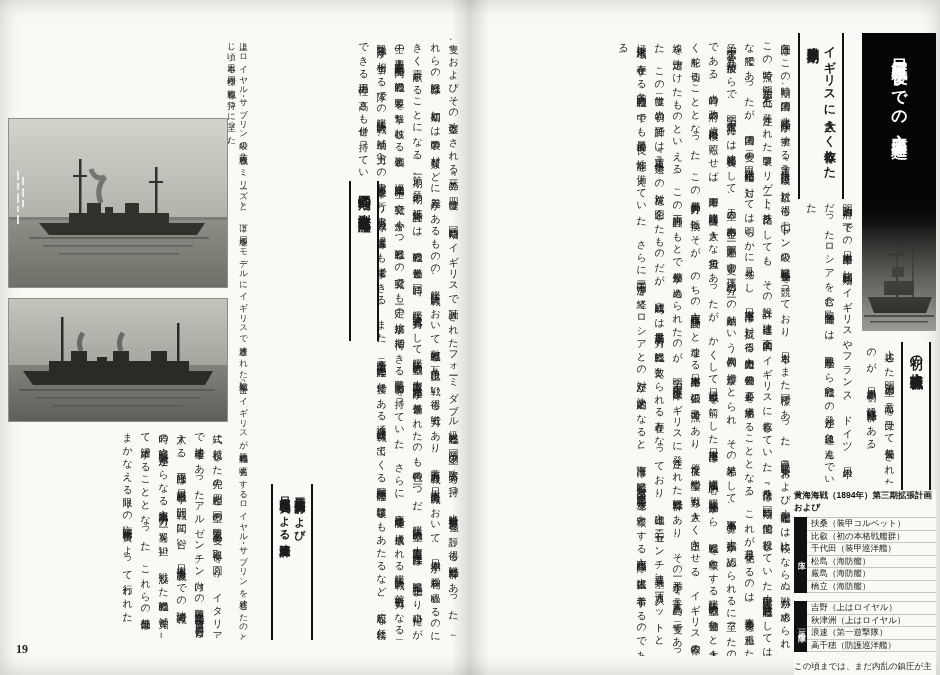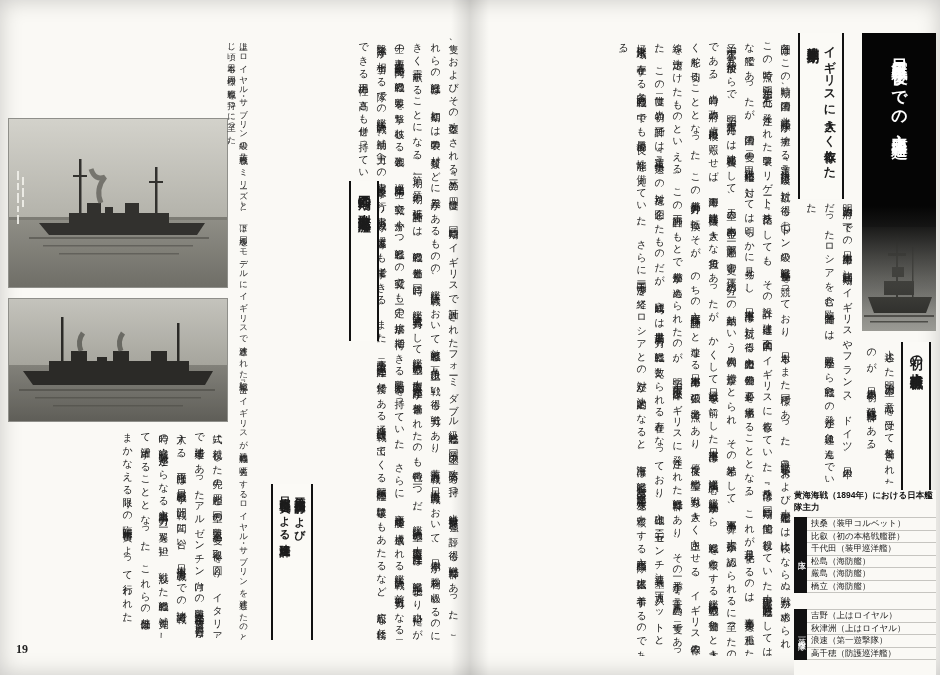--- a/index.html
+++ b/index.html
@@ -25,21 +25,21 @@
   .feature-box{position:absolute;left:862px;top:33px;width:74px;height:298px;overflow:hidden;
     background:linear-gradient(180deg,#050505 0%,#050505 58%,#1c1c1b 68%,#4e4e4b 80%,#8a8a85 94%,#9b9b95 100%);z-index:6;}
   .feature-title{position:absolute;left:50%;top:13px;transform:translateX(-50%);
     writing-mode:vertical-rl;color:#fff;font-size:16px;font-weight:700;letter-spacing:2.5px;
     font-family:"Liberation Sans","DejaVu Sans",sans-serif;}
   .feature-box svg{position:absolute;bottom:0;left:0;}
   
   .fleet-table{position:absolute;left:794px;top:490px;width:142px;z-index:6;background:#faf9f5;
     font-family:"Liberation Sans","DejaVu Sans",sans-serif;}
   .fleet-title{font-size:8.5px;font-weight:700;letter-spacing:0;margin-bottom:3px;color:#111;}
-  .fleet-group{display:flex;margin-bottom:16px;}
+  .fleet-group{display:flex;margin-bottom:8px;}
   .fleet-label{writing-mode:vertical-rl;background:#111;color:#fff;font-size:8px;width:13px;
     display:flex;align-items:center;justify-content:center;letter-spacing:1px;flex:0 0 13px;}
   .fleet-rows{flex:1;}
   .fleet-row{font-size:8.5px;line-height:11.5px;height:11.5px;border-bottom:1px solid #c6c5c0;
     padding-left:4px;white-space:nowrap;font-family:"Liberation Serif",serif;color:#1a1a1a;}
   .fleet-rows .fleet-row:first-child{border-top:1px solid #c6c5c0;}
   .fleet-note{font-size:8.5px;line-height:12.5px;margin-top:5px;color:#222;font-family:"Liberation Serif",serif;}
   .footnotes{position:absolute;left:508px;top:645px;font-size:8px;line-height:11px;color:#333;
     font-family:"Liberation Sans",sans-serif;letter-spacing:.3px;}
 </style>
@@ -183,21 +183,21 @@
   <div class="vbody" style="left:798px;top:196px;width:58px;height:286px;">明治政府の下での日本海軍の建制時期、イギリスやフランス、ドイツ、日本の仮想敵国だったロシアを含む欧州各国では、装甲艦から戦艦への発達が急速に進んでいた。</div>
 
   <div class="vbody" style="left:480px;top:36px;width:314px;height:620px;">各国はこの時期、清国の北洋艦隊が擁する『定遠』『鎮遠』級に対抗し得る七〇〇〇トン級の戦艦整備を競っており、日本もまた同様であった。甲鉄艦『東』および小型砲艦とは比較にならぬ戦力が求められ、この時点で明治八年（一八七五）に発注された装甲フリゲート『扶桑』にしても、その設計と建造は全面的にイギリスに依存していた。『扶桑』は同時期に他国で就役していた小型甲鉄艦・海防戦艦としては優秀な艦であったが、清国の二隻の甲鉄砲塔艦に対しては明らかに見劣りし、日本海軍は対抗し得る主力艦の整備の必要を痛感することとなる。これが具現化するのは、事業費を重ねた明治二十六年（一八九三）前後からで、明治二十六年二月には建艦費として、天皇の内帑金の一部下賜と官吏の俸給一〇分の一の献納という異例の措置がとられ、その結果として、海軍予算の大拡張が認められるに至ったのである。当時の政府の歳出規模に照らせば、海軍の建艦費は大きな負担であったが、かくして日清戦争を前にした日本海軍は、巡洋艦中心の艦隊整備から、戦艦を中核とする艦隊決戦型の整備へと大きく舵を切ることとなった。この整備方針の転換こそが、のちの六六艦隊計画へと連なる日本海軍の拡張の出発点であり、優良な艦型で戦力を大きく向上させる、イギリス依存の建艦路線を決定づけたものといえる。この両計画のもとで整備が進められたのが、明治二十六年度以降イギリスに発注された戦艦群であり、その一番手が『富士』『八島』の二隻であった。この二隻は当初の計画では『定遠』『鎮遠』への対抗を企図したものだが、完成時には世界最有力の戦艦に数えられる存在となっており、主砲は三〇・五センチ連装二基、速力一八ノットと、当時極東水域に存在する各国戦艦の中でも最優良の性能を備えていた。さらに三国干渉を経てロシアとの対立が決定的となると、海軍は戦艦六隻・装甲巡洋艦六隻を中核とする六六艦隊の大拡張に着手するのである。</div>
 
   <div class="vhead" style="left:901px;top:342px;height:146px;font-size:13px;">
     <div class="hline">初の本格戦艦群</div>
   </div>
   <div class="vbody" style="left:856px;top:342px;width:42px;height:142px;">上述した明治天皇の意向を受けて整備されたのが、日本最初の近代戦艦群である。</div>
 
   <div class="fleet-table">
-    <div class="fleet-title">黄海海戦（1894年）における日本艦隊主力</div>
+    <div class="fleet-title">黄海海戦（1894年）第三期拡張計画および</div>
     <div>
         <div class="fleet-group">
           <div class="fleet-label">主隊</div>
           <div class="fleet-rows">
             <div class="fleet-row">扶桑（装甲コルベット）</div>
             <div class="fleet-row">比叡（初の本格戦艦群）</div>
             <div class="fleet-row">千代田（装甲巡洋艦）</div>
             <div class="fleet-row">松島（海防艦）</div>
             <div class="fleet-row">厳島（海防艦）</div>
             <div class="fleet-row">橋立（海防艦）</div>

